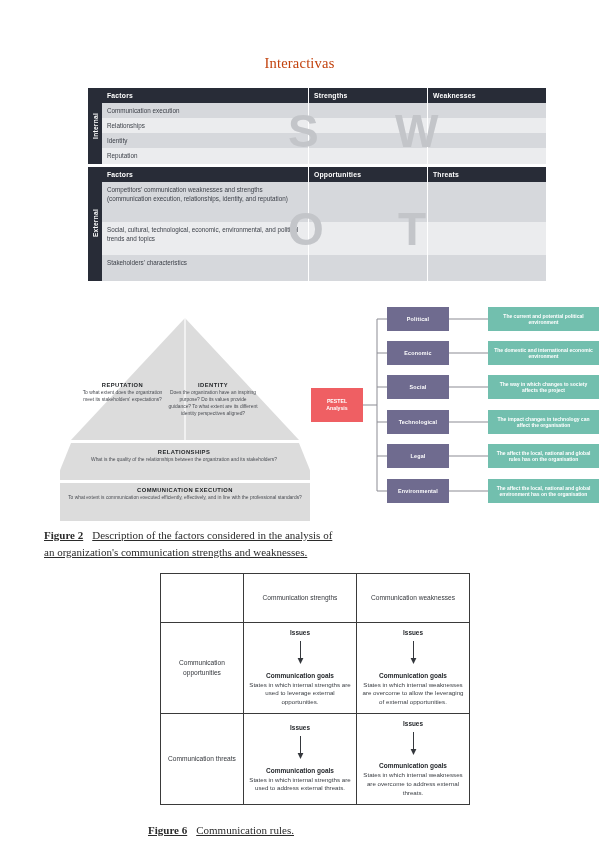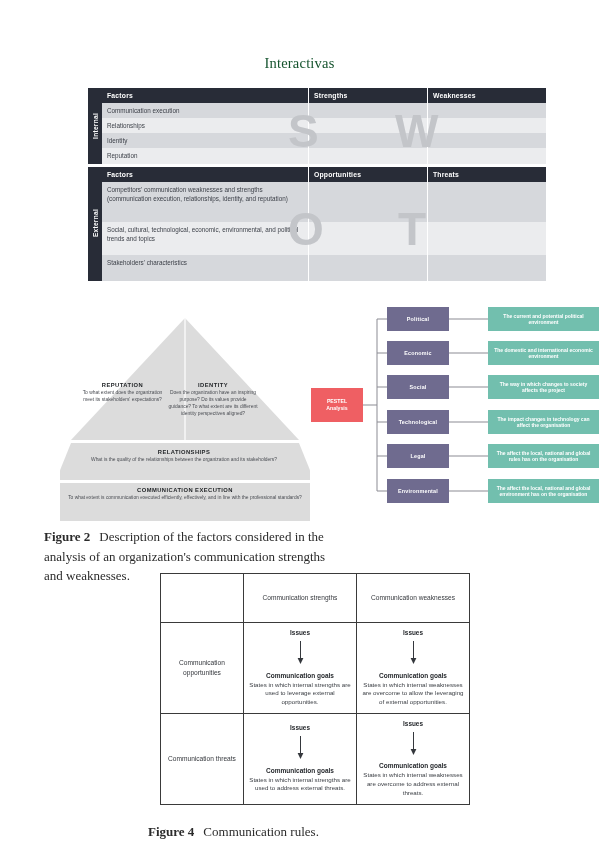--- a/index.html
+++ b/index.html
@@ -6,21 +6,21 @@
   body{
     width:599px;height:848px;background:#ffffff;
     font-family:"Liberation Sans", sans-serif;
     overflow:hidden;position:relative;
   }
   .page{position:relative;width:599px;height:848px;}
 
   
   .doc-title{
     position:absolute;left:0;top:55px;width:599px;text-align:center;
-    font-family:"Liberation Serif", serif;font-size:14.5px;color:#14532d;
+    font-family:"Liberation Serif", serif;font-size:14.5px;color:#c2410c;
     letter-spacing:.2px;
   }
 
   
   .swot-wrap{position:absolute;left:88px;top:88px;width:426px;}
   .swot-block{display:flex;width:100%;margin-bottom:3px;}
   .swot-side{
     width:14px;background:#282c37;color:#fff;
     display:flex;align-items:center;justify-content:center;
     flex:0 0 14px;
@@ -83,21 +83,21 @@
     font-size:5.4px;letter-spacing:.2px;
   }
   .px-desc{
     left:178px;width:111px;height:24px;background:#72bfae;
     font-size:5px;line-height:1.3;padding:0 3px;box-sizing:border-box;
   }
 
   
   .cap{
     position:absolute;font-family:"Liberation Serif", serif;
-    font-size:13px;color:#2b2b2b;line-height:1.5;
+    font-size:11px;color:#2b2b2b;line-height:1.5;text-decoration:underline;
   }
   .cap b{font-weight:bold;}
   .cap .sp{display:inline-block;width:9px;}
   .cap2{left:44px;top:527px;width:292px;}
   .cap4{left:148px;top:822px;width:300px;text-align:left;}
 
   
   .matrix{
     position:absolute;left:160px;top:573px;width:310px;
     border:1px solid #3a3a3a;border-collapse:collapse;table-layout:fixed;
@@ -324,16 +324,16 @@
           <polygon points="4.5,23 1.6,17 7.4,17" fill="#35383d"></polygon>
         </svg>
         <div class="m-goals">Communication goals</div>
         <div class="m-desc">States in which internal weaknesses are overcome to address external threats.</div>
       </td>
     </tr>
   </tbody>
     </table>
 
   <div class="cap cap4">
-    <b>Figure 4</b><span class="sp"></span><span>Communication rules.</span>
+    <b>Figure 6</b><span class="sp"></span><span>Communication rules.</span>
   </div>
 
 </div>
 
 </body></html>

